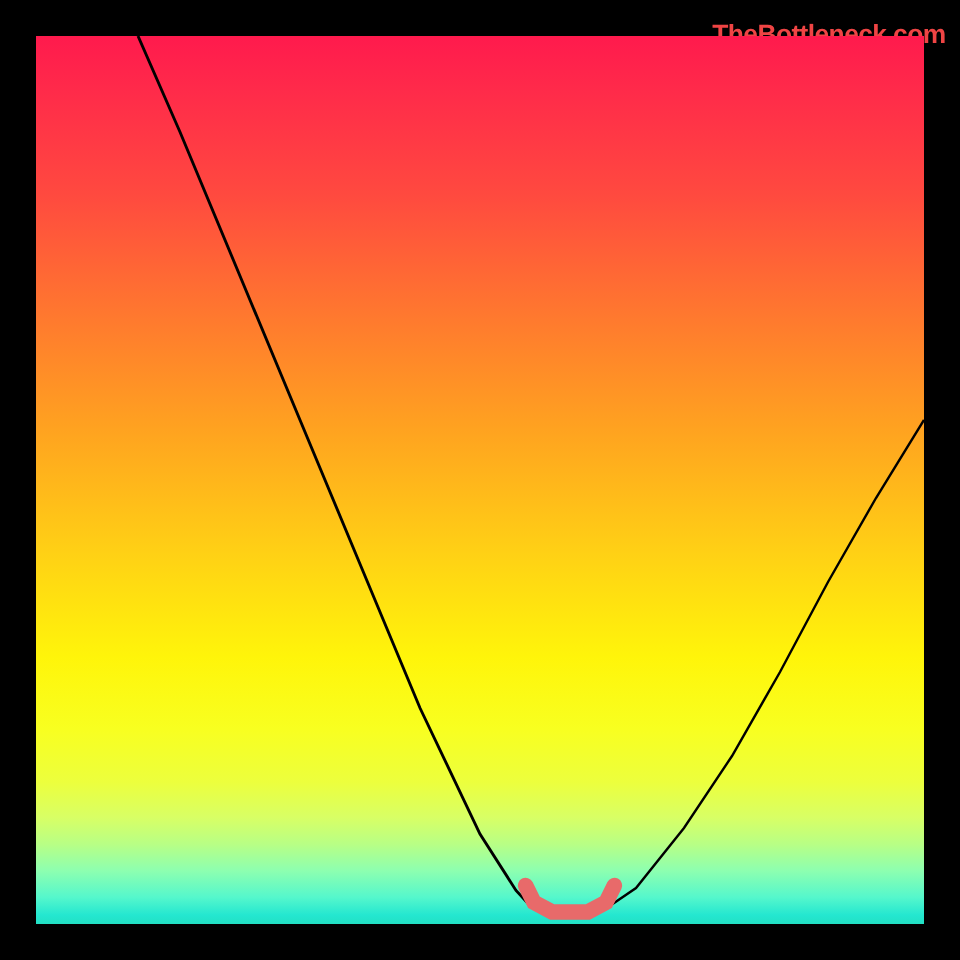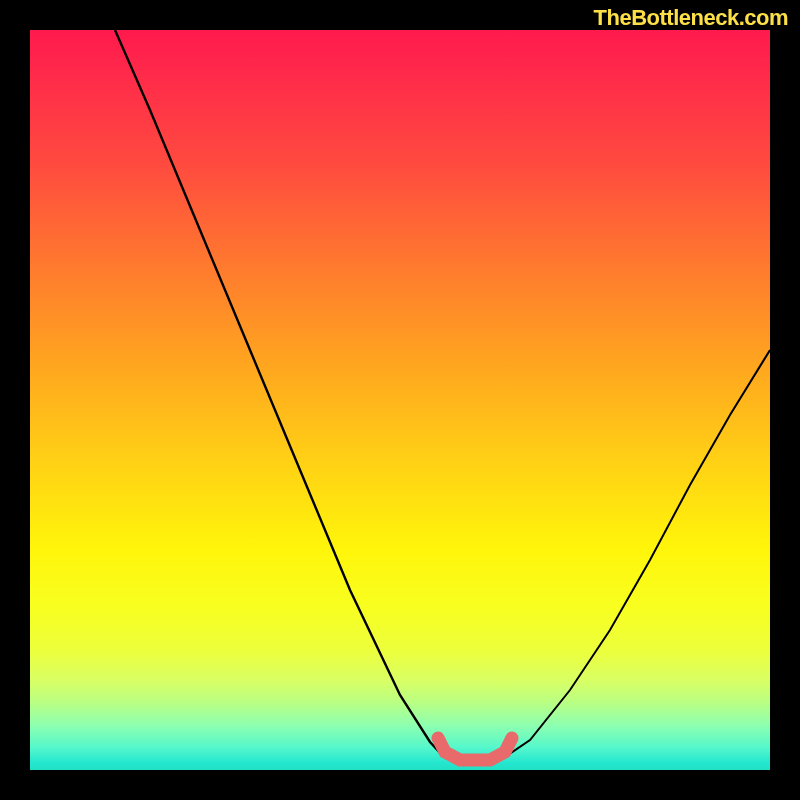--- a/index.html
+++ b/index.html
@@ -46,26 +46,26 @@
       #d8ff65 88%,
       #b8ff85 91%,
       #8dffb0 94%,
       #55f7cc 97%,
       #24e7d0 99%,
       #22e0c4 100%
     );
   }
   .credit {
     position: absolute;
-    top: 5px;
+    top: 16px;
     right: 12px;
     font-family: Arial, Helvetica, sans-serif;
     font-size: 22px;
     font-weight: 600;
-    color: #fde047;
+    color: #ef4444;
     letter-spacing: -0.5px;
   }
   svg.curve {
     position: absolute;
     left: 0;
     top: 0;
     width: 100%;
     height: 100%;
   }
 </style>

